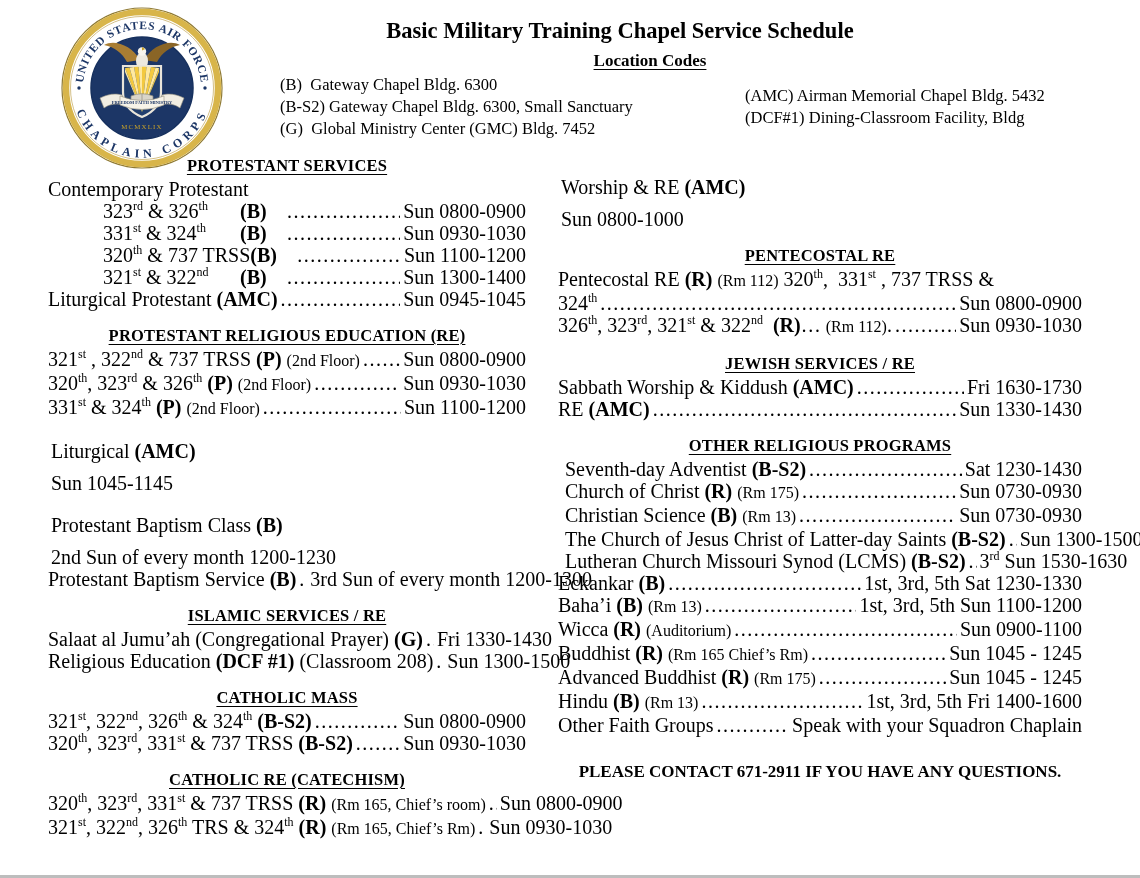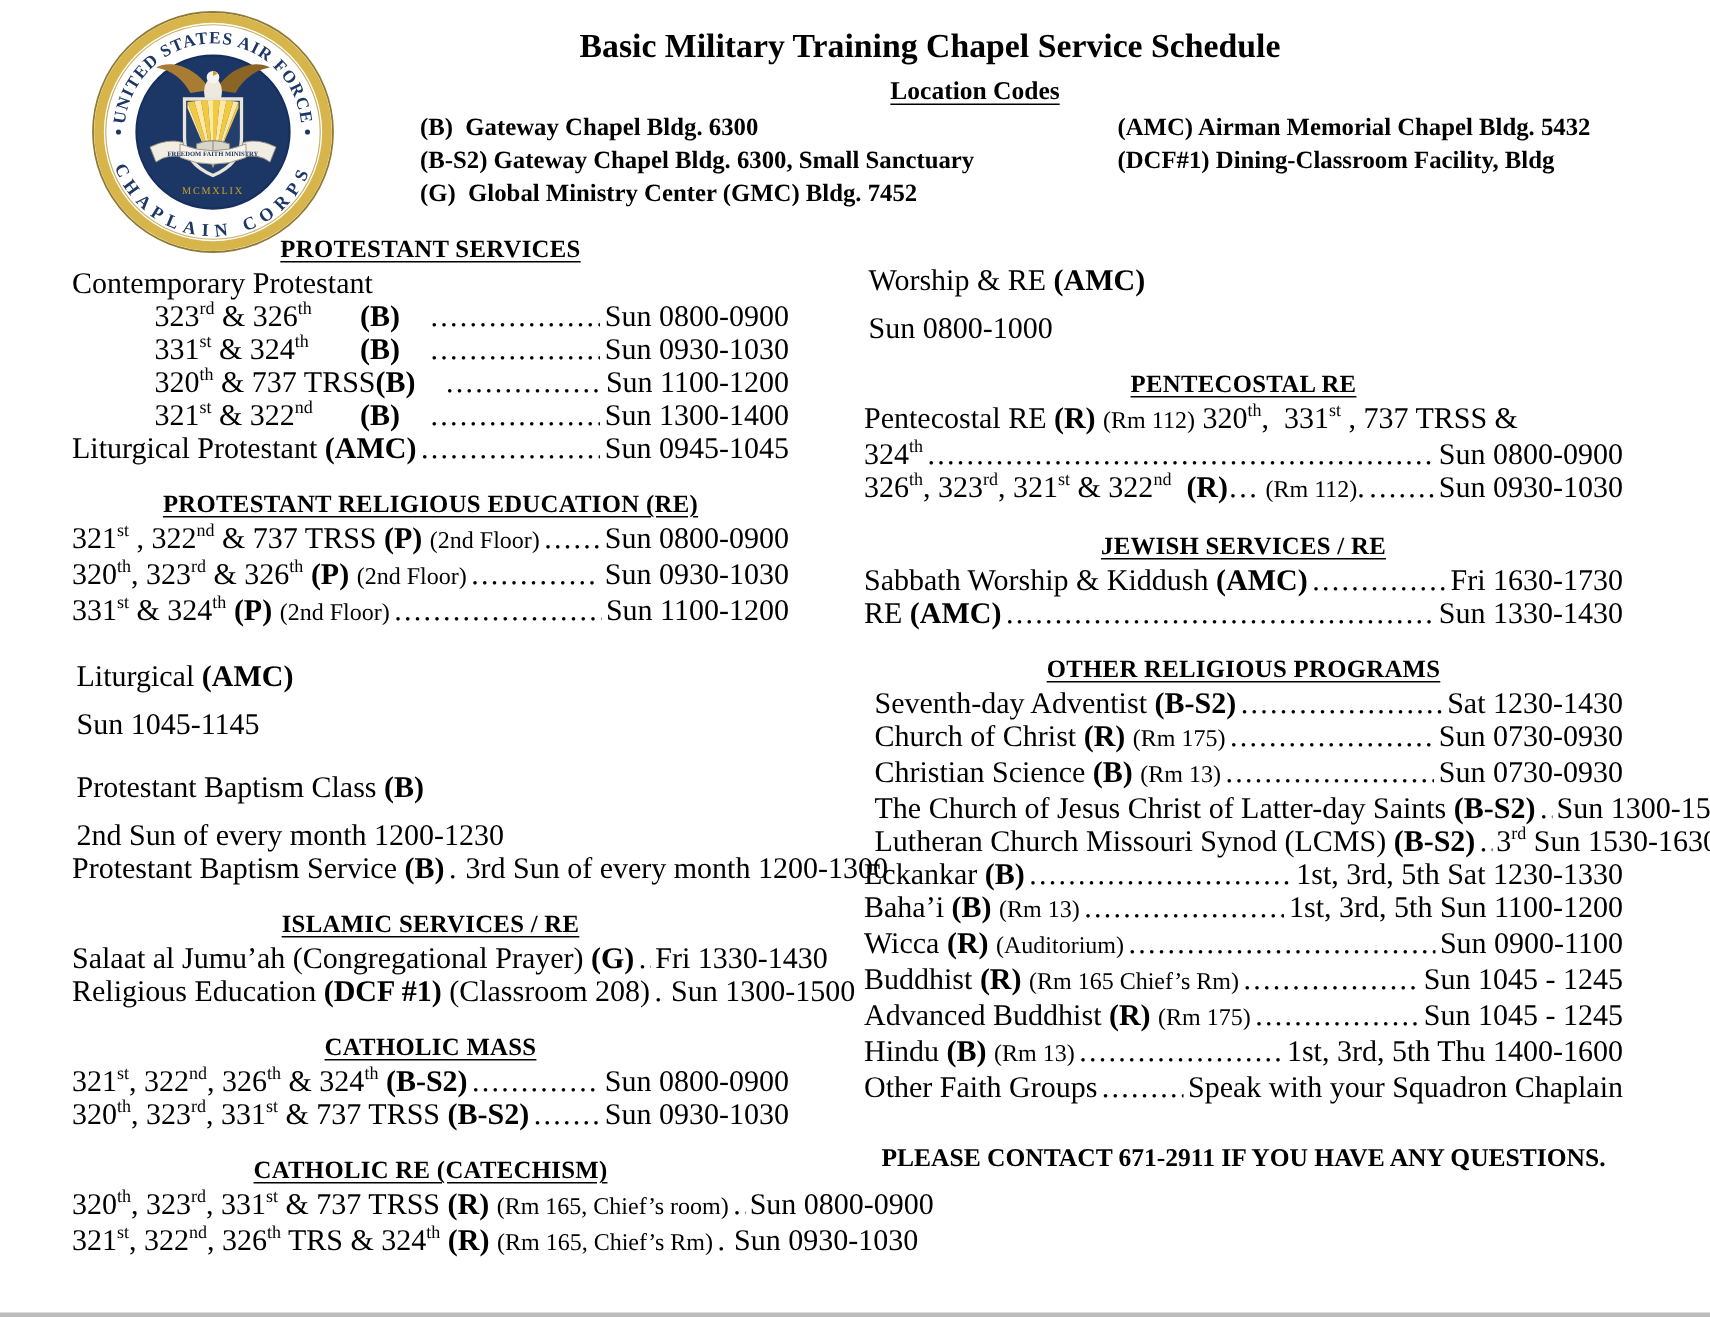--- a/index.html
+++ b/index.html
@@ -7,25 +7,25 @@
     position:relative;width:1140px;height:878px;overflow:hidden;
     background:#ffffff;color:#000;box-sizing:border-box;
     font-family:"Liberation Serif","DejaVu Serif",serif;
   }
   .page::after{content:"";position:absolute;left:0;bottom:0;width:100%;height:3px;background:#bdbdbd;}
   .seal{position:absolute;left:60px;top:6px;width:164px;height:164px;}
   .ringtxt{fill:#1C3666;font-weight:bold;font-family:"Liberation Serif",serif;}
   .title{margin:0;padding:18px 0 0 100px;text-align:center;font-size:22.5px;font-weight:bold;}
   .loc-head{padding-left:160px;text-align:center;font-weight:bold;font-size:17px;
     text-decoration:underline;text-underline-offset:3px;margin-top:7px;}
-  .loc-cols{display:flex;margin:3px 0 0 280px;font-weight:bold;font-size:16.5px;line-height:22px;}
+  .loc-cols{display:flex;margin:3px 0 0 280px;font-weight:normal;font-size:16.5px;line-height:22px;align-items:center;}
   .loc-left{width:465px;flex:none;}
   .loc-right{flex:1;min-width:0;}
   .locline{white-space:pre;}
-  .main{display:flex;padding:16px 58px 0 48px;gap:50px;}
+  .main{display:flex;padding:16px 58px 0 48px;gap:32px;}
   .col-l{width:478px;flex:none;}
   .col-r{flex:1;min-width:0;}
   .sec{margin-top:16px;}
   .sec:first-child{margin-top:0;}
   .shead{text-align:center;font-weight:bold;font-size:16.5px;letter-spacing:0.2px;
     text-decoration:underline;text-underline-offset:3px;margin-bottom:2px;}
   .line{display:flex;align-items:baseline;font-size:20px;line-height:22px;white-space:pre;}
   .line.gap{margin-top:20px;flex-direction:column;}
   .ind1{padding-left:7px;}
   .ind2{padding-left:55px;}
@@ -166,21 +166,21 @@
             <div class="line ind1"><span class="txt">Seventh-day Adventist <b>(B-S2)</b></span><span class="dots">........................................................................................................................................................................................................</span><span class="time">Sat 1230-1430</span></div>
             <div class="line ind1"><span class="txt">Church of Christ <b>(R)</b> <span class="sm">(Rm 175)</span></span><span class="dots">........................................................................................................................................................................................................</span><span class="time">Sun 0730-0930</span></div>
             <div class="line ind1"><span class="txt">Christian Science <b>(B)</b> <span class="sm">(Rm 13)</span></span><span class="dots">........................................................................................................................................................................................................</span><span class="time">Sun 0730-0930</span></div>
             <div class="line ind1"><span class="txt">The Church of Jesus Christ of Latter-day Saints <b>(B-S2)</b></span><span class="dots">........................................................................................................................................................................................................</span><span class="time">Sun 1300-1500</span></div>
             <div class="line ind1"><span class="txt">Lutheran Church Missouri Synod (LCMS) <b>(B-S2)</b></span><span class="dots">........................................................................................................................................................................................................</span><span class="time">3<sup>rd</sup> Sun 1530-1630</span></div>
             <div class="line"><span class="txt">Eckankar <b>(B)</b></span><span class="dots">........................................................................................................................................................................................................</span><span class="time">1st, 3rd, 5th Sat 1230-1330</span></div>
             <div class="line"><span class="txt">Baha’i <b>(B)</b> <span class="sm">(Rm 13)</span></span><span class="dots">........................................................................................................................................................................................................</span><span class="time">1st, 3rd, 5th Sun 1100-1200</span></div>
             <div class="line"><span class="txt">Wicca <b>(R)</b> <span class="sm">(Auditorium)</span></span><span class="dots">........................................................................................................................................................................................................</span><span class="time">Sun 0900-1100</span></div>
             <div class="line"><span class="txt">Buddhist <b>(R)</b> <span class="sm">(Rm 165 Chief’s Rm)</span></span><span class="dots">........................................................................................................................................................................................................</span><span class="time">Sun 1045 - 1245</span></div>
             <div class="line"><span class="txt">Advanced Buddhist <b>(R)</b> <span class="sm">(Rm 175)</span></span><span class="dots">........................................................................................................................................................................................................</span><span class="time">Sun 1045 - 1245</span></div>
-            <div class="line"><span class="txt">Hindu <b>(B)</b> <span class="sm">(Rm 13)</span></span><span class="dots">........................................................................................................................................................................................................</span><span class="time">1st, 3rd, 5th Thu 1400-1600</span></div>
+            <div class="line"><span class="txt">Hindu <b>(B)</b> <span class="sm">(Rm 13)</span></span><span class="dots">........................................................................................................................................................................................................</span><span class="time">1st, 3rd, 5th Fri 1400-1600</span></div>
             <div class="line"><span class="txt">Other Faith Groups</span><span class="dots">........................................................................................................................................................................................................</span><span class="time">Speak with your Squadron Chaplain</span></div>
           </section>
         </div>
       <div class="footer">PLEASE CONTACT 671-2911 IF YOU HAVE ANY QUESTIONS.</div>
     </div>
   </div>
 
 </div>
 
 </body></html>

